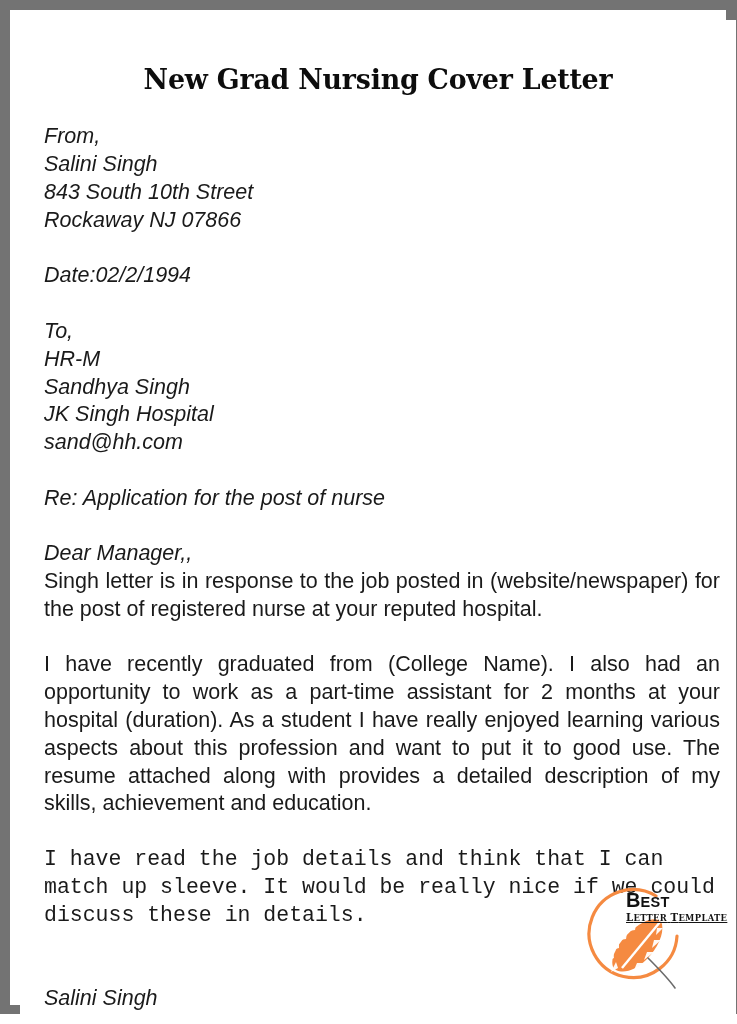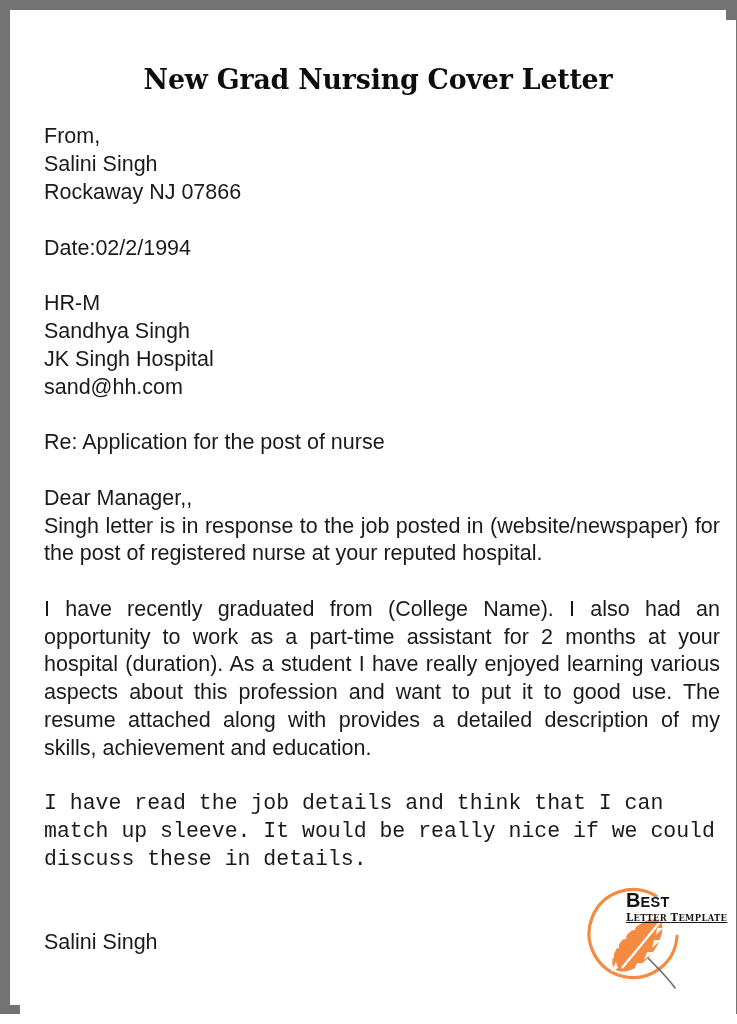--- a/index.html
+++ b/index.html
@@ -61,21 +61,21 @@
     margin-left: 24px;
     margin-right: 16px;
     margin-top: 28px;
     color: #1a1a1a;
     font-size: 21.5px;
     line-height: 27.8px;
   }
 
   .block { margin: 0; }
 
-  .line { white-space: pre; }
+  .line { white-space: pre; font-style: italic; }
 
   .spacer { height: 27.8px; }
 
   .para {
     text-align: justify;
     text-justify: inter-word;
     margin: 0;
   }
   .para.last-left { text-align: left; font-family: Liberation Mono, monospace; }
 
@@ -127,30 +127,32 @@
 
     <div id="sheet">
 
       <h1 id="doc-title">New Grad Nursing Cover Letter</h1>
 
       <div class="body-area">
 
         <div class="block">
           <div class="line">From,</div>
           <div class="line">Salini Singh</div>
+          <div class="line">843 South 10th Street</div>
           <div class="line">Rockaway NJ 07866</div>
         </div>
 
         <div class="spacer"></div>
 
         <div class="line">Date:02/2/1994</div>
 
         <div class="spacer"></div>
 
         <div class="block">
+          <div class="line">To,</div>
           <div class="line">HR-M</div>
           <div class="line">Sandhya Singh</div>
           <div class="line">JK Singh Hospital</div>
           <div class="line">sand@hh.com</div>
         </div>
 
         <div class="spacer"></div>
 
         <div class="line">Re: Application for the post of nurse</div>
 

